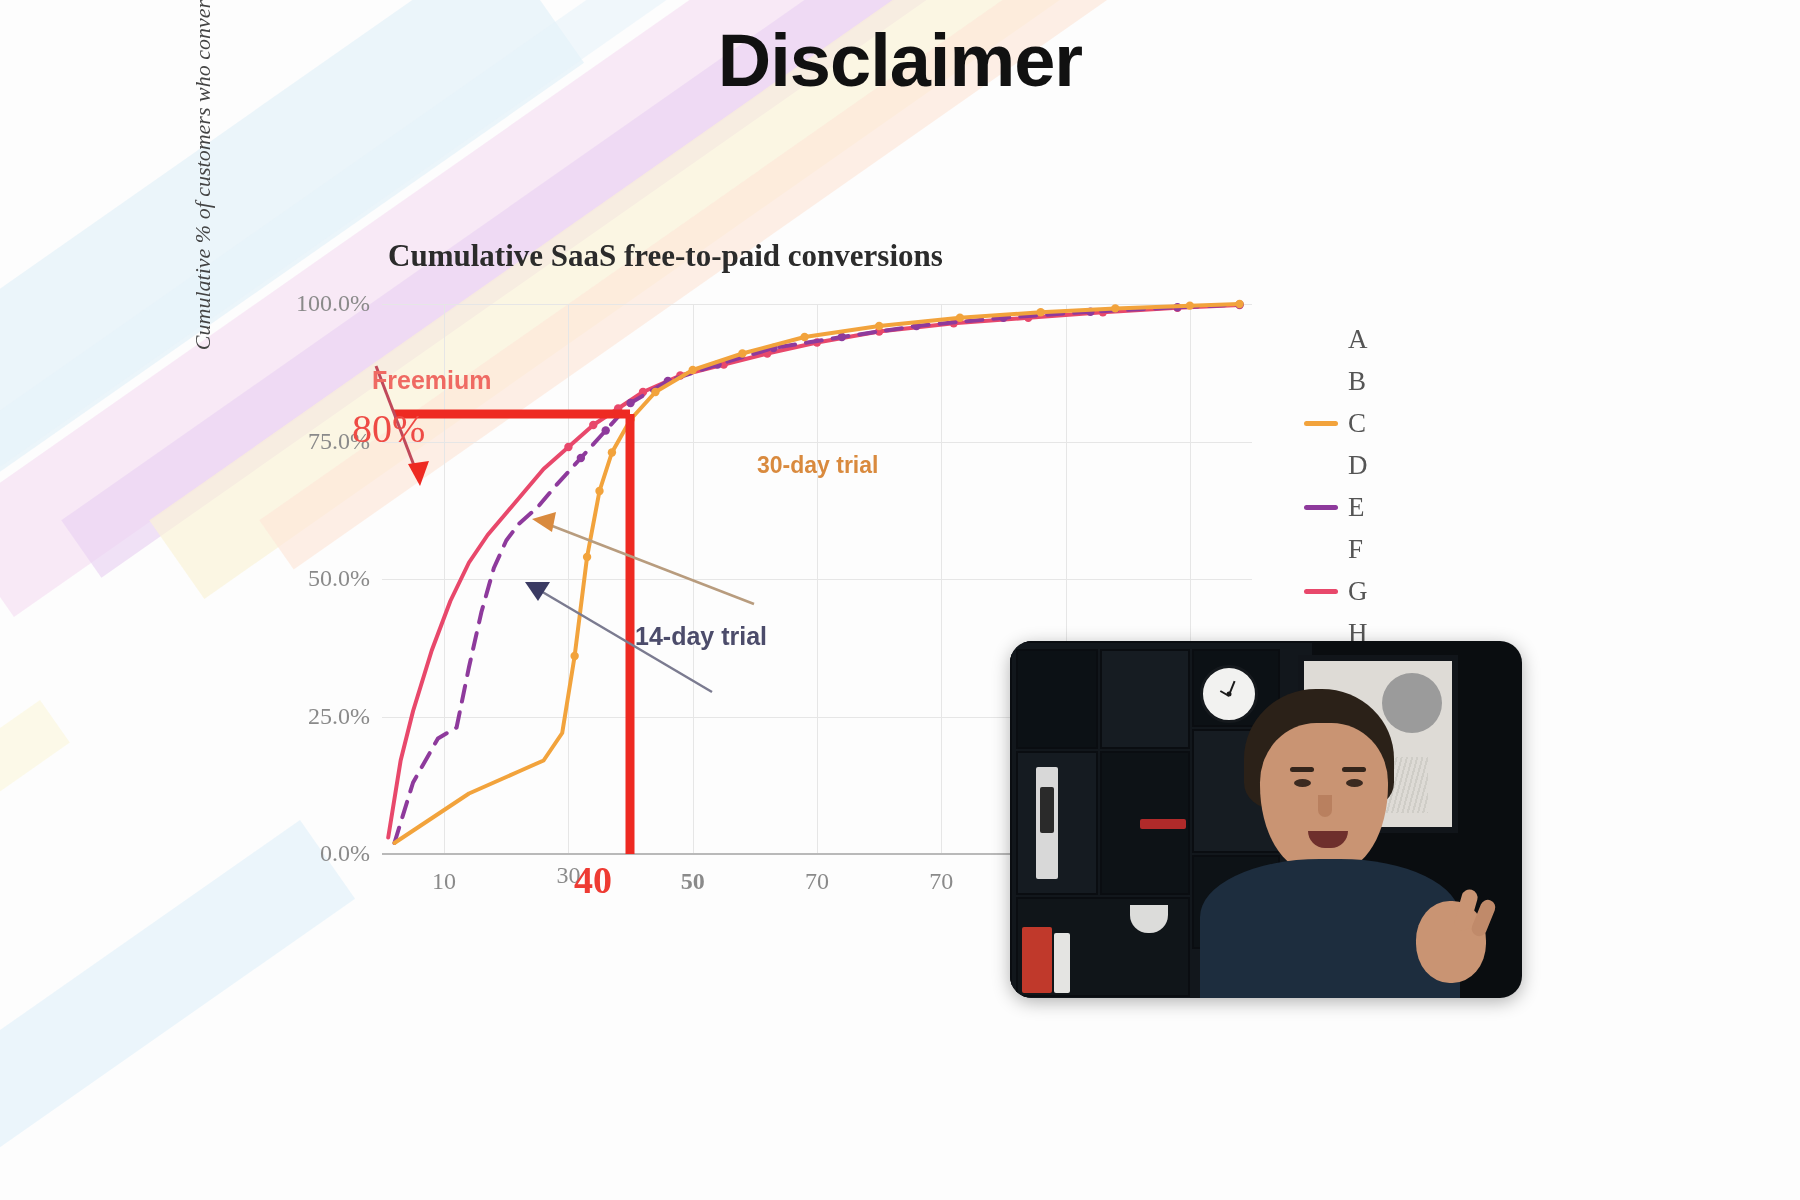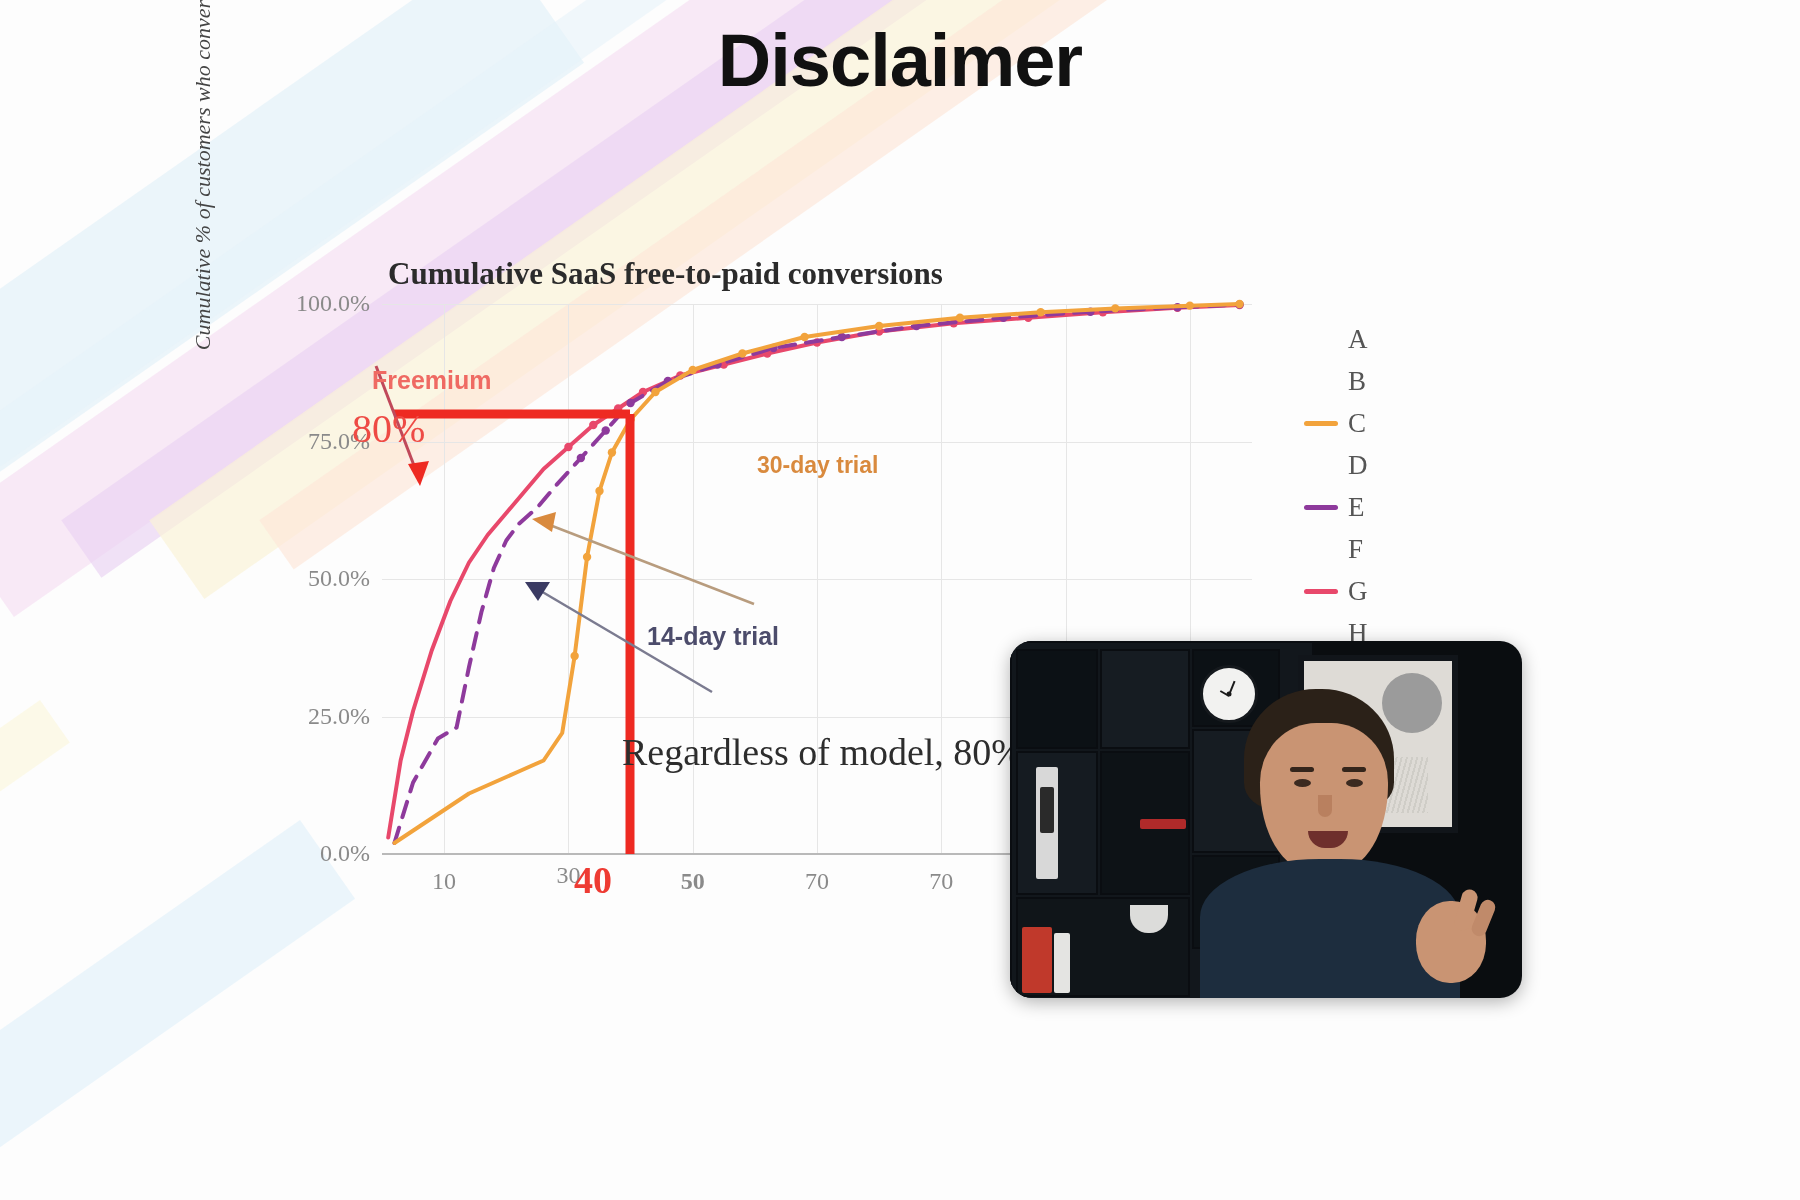--- a/index.html
+++ b/index.html
@@ -24,21 +24,21 @@
     text-align:center;
     font-size:74px;font-weight:bold;letter-spacing:-1px;
     color:#111;
     font-family:"Liberation Sans", sans-serif;
   }
   
   #chart-figure{
     position:absolute;left:196px;top:232px;width:1260px;height:800px;
   }
   #chart-title{
-    position:absolute;left:192px;top:24px;
+    position:absolute;left:192px;top:6px;
     font-family:"Liberation Serif", serif;
     font-weight:bold;font-size:31px;color:#2b2b2b;
     white-space:nowrap;
   }
   #y-axis-label{
     position:absolute;left:-6px;top:150px;
     width:420px;
     transform:rotate(-90deg);
     transform-origin:left top;
     font-family:"Liberation Serif", serif;
@@ -92,21 +92,20 @@
   }
   #anno-30day{
     left:757px;top:452px;
     font-size:23px;color:#d98a3e;font-weight:bold;
     font-family:"Liberation Sans", sans-serif;
   }
   #anno-14day{
     left:635px;top:622px;
     font-size:25px;color:#4c4c6b;font-weight:bold;
     font-family:"Liberation Sans", sans-serif;
-    padding-left:12px;
   }
   #anno-40{
     left:574px;top:858px;
     font-size:38px;color:#ee3b33;font-weight:bold;
     font-family:"Liberation Serif", serif;
   }
   #callout{
     position:absolute;left:622px;top:728px;width:440px;
     font-family:"Liberation Serif", serif;
     font-size:38px;line-height:1.28;color:#2d2d2d;
@@ -291,21 +290,20 @@
     </div>
   </div>
 
   <div class="anno" id="anno-freemium">Freemium</div>
   <div class="anno" id="anno-80pct">80%</div>
   <div class="anno" id="anno-30day">30-day trial</div>
   <div class="anno" id="anno-14day">14-day trial</div>
   <div class="anno" id="anno-40">40</div>
 
   <div id="callout">
-    <div>Regardless of model, 80%</div>
   </div>
 
   <div id="webcam">
     <div class="wc-shelf" style="left:0;top:0;width:300px;height:357px;background:#12171c;"></div>
     <div class="wc-shelf" style="left:6px;top:8px;width:78px;height:96px;background:#0c1115;"></div>
     <div class="wc-shelf" style="left:90px;top:8px;width:86px;height:96px;background:#161c22;"></div>
     <div class="wc-shelf" style="left:6px;top:110px;width:78px;height:140px;background:#151b21;"></div>
     <div class="wc-shelf" style="left:90px;top:110px;width:86px;height:140px;background:#0d1216;"></div>
     <div class="wc-shelf" style="left:182px;top:8px;width:84px;height:74px;background:#0c1115;"></div>
     <div class="wc-shelf" style="left:182px;top:88px;width:84px;height:120px;background:#161c22;"></div>

